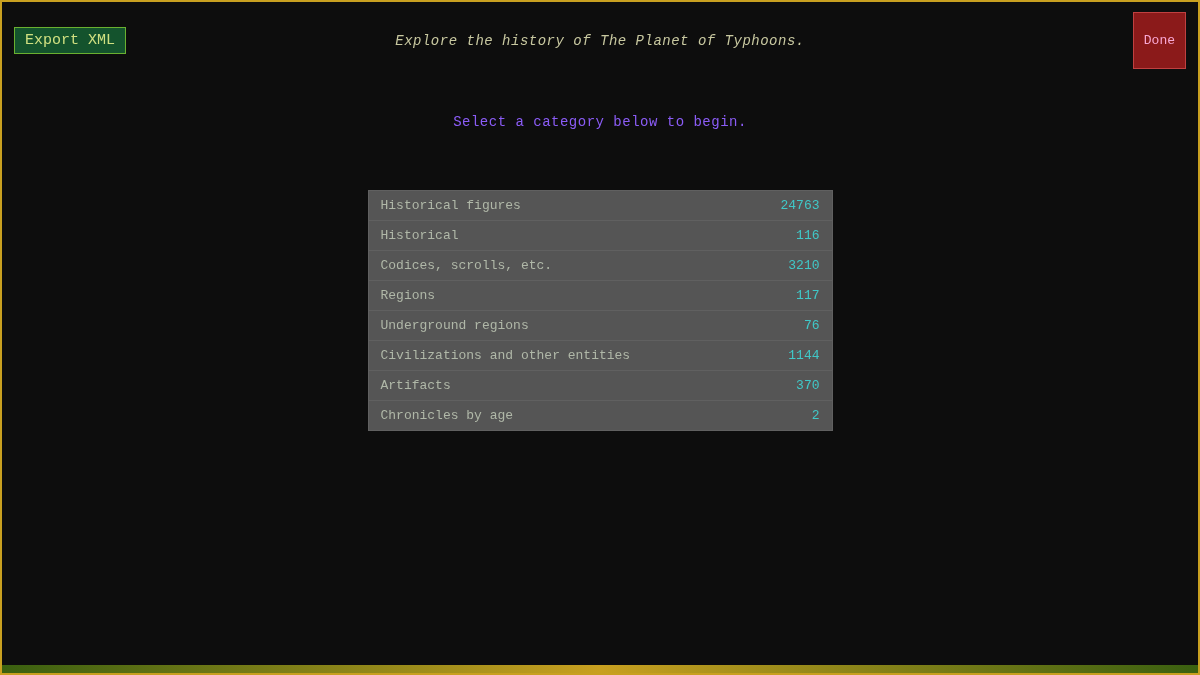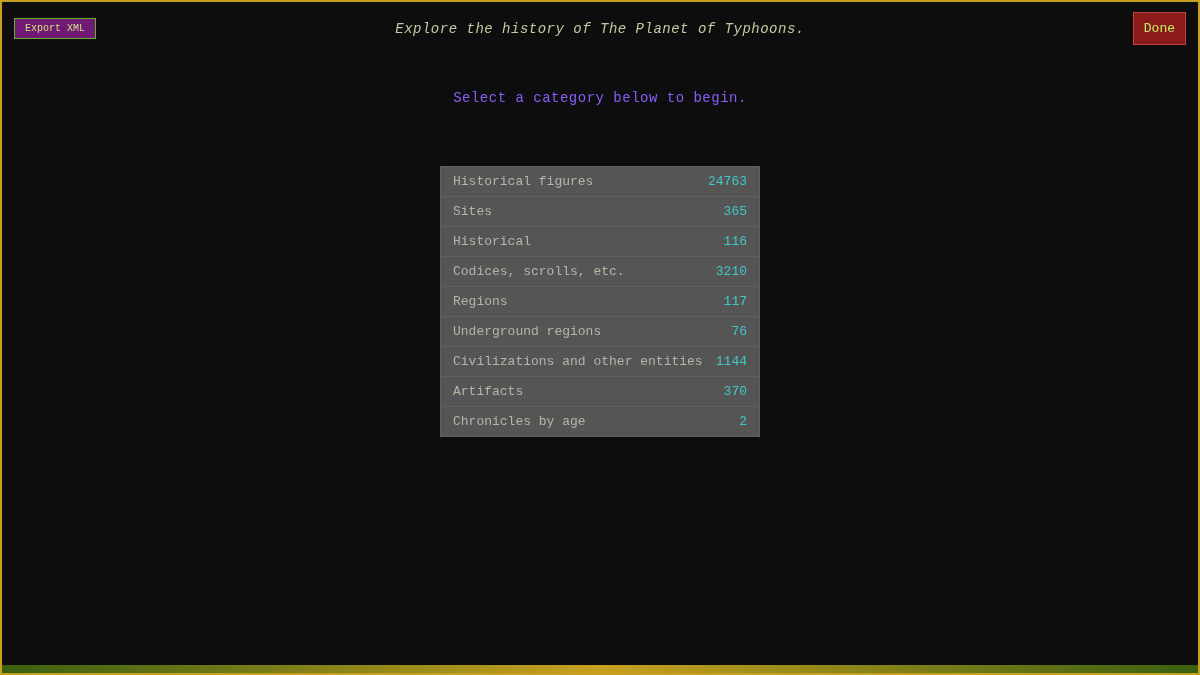--- a/index.html
+++ b/index.html
@@ -32,34 +32,34 @@
     #top-bar {
       width: 100%;
       display: flex;
       justify-content: space-between;
       align-items: center;
       padding: 10px 12px;
       position: relative;
     }
 
     #export-xml-button {
-      background-color: #701a75;
+      background-color: #14532d;
       color: #d0e080;
       border: 1px solid #6ab030;
       padding: 4px 10px;
       font-family: 'Courier New', Courier, monospace;
-      font-size: 10px;
+      font-size: 15px;
       cursor: pointer;
     }
 
     #done-button {
       background-color: #8b1a1a;
-      color: #bef264;
+      color: #f9a8d4;
       border: 1px solid #c04040;
-      padding: 8px 10px;
+      padding: 20px 10px;
       font-family: 'Courier New', Courier, monospace;
       font-size: 13px;
       cursor: pointer;
     }
 
     #title-text {
       position: absolute;
       left: 50%;
       transform: translateX(-50%);
       color: #c8c8a0;
@@ -72,21 +72,21 @@
     #subtitle-text {
       color: #8b5cf6;
       font-size: 14px;
       margin-top: 35px;
       letter-spacing: 0.5px;
     }
 
     
     #category-list {
       margin-top: 60px;
-      width: 320px;
+      width: 465px;
       border: 1px solid #606060;
       background-color: #4a4a4a;
     }
 
     .category-item {
       display: flex;
       justify-content: space-between;
       align-items: center;
       padding: 7px 12px;
       border-bottom: 1px solid #606060;
@@ -135,24 +135,20 @@
   </div>
 
   <span id="subtitle-text">Select a category below to begin.</span>
 
   <div id="category-list">
   <div class="category-item">
         <span class="category-name">Historical figures</span>
         <span class="category-count">24763</span>
       </div>
       <div class="category-item">
-        <span class="category-name">Sites</span>
-        <span class="category-count">365</span>
-      </div>
-      <div class="category-item">
         <span class="category-name">Historical</span>
         <span class="category-count">116</span>
       </div>
       <div class="category-item">
         <span class="category-name">Codices, scrolls, etc.</span>
         <span class="category-count">3210</span>
       </div>
       <div class="category-item">
         <span class="category-name">Regions</span>
         <span class="category-count">117</span>

